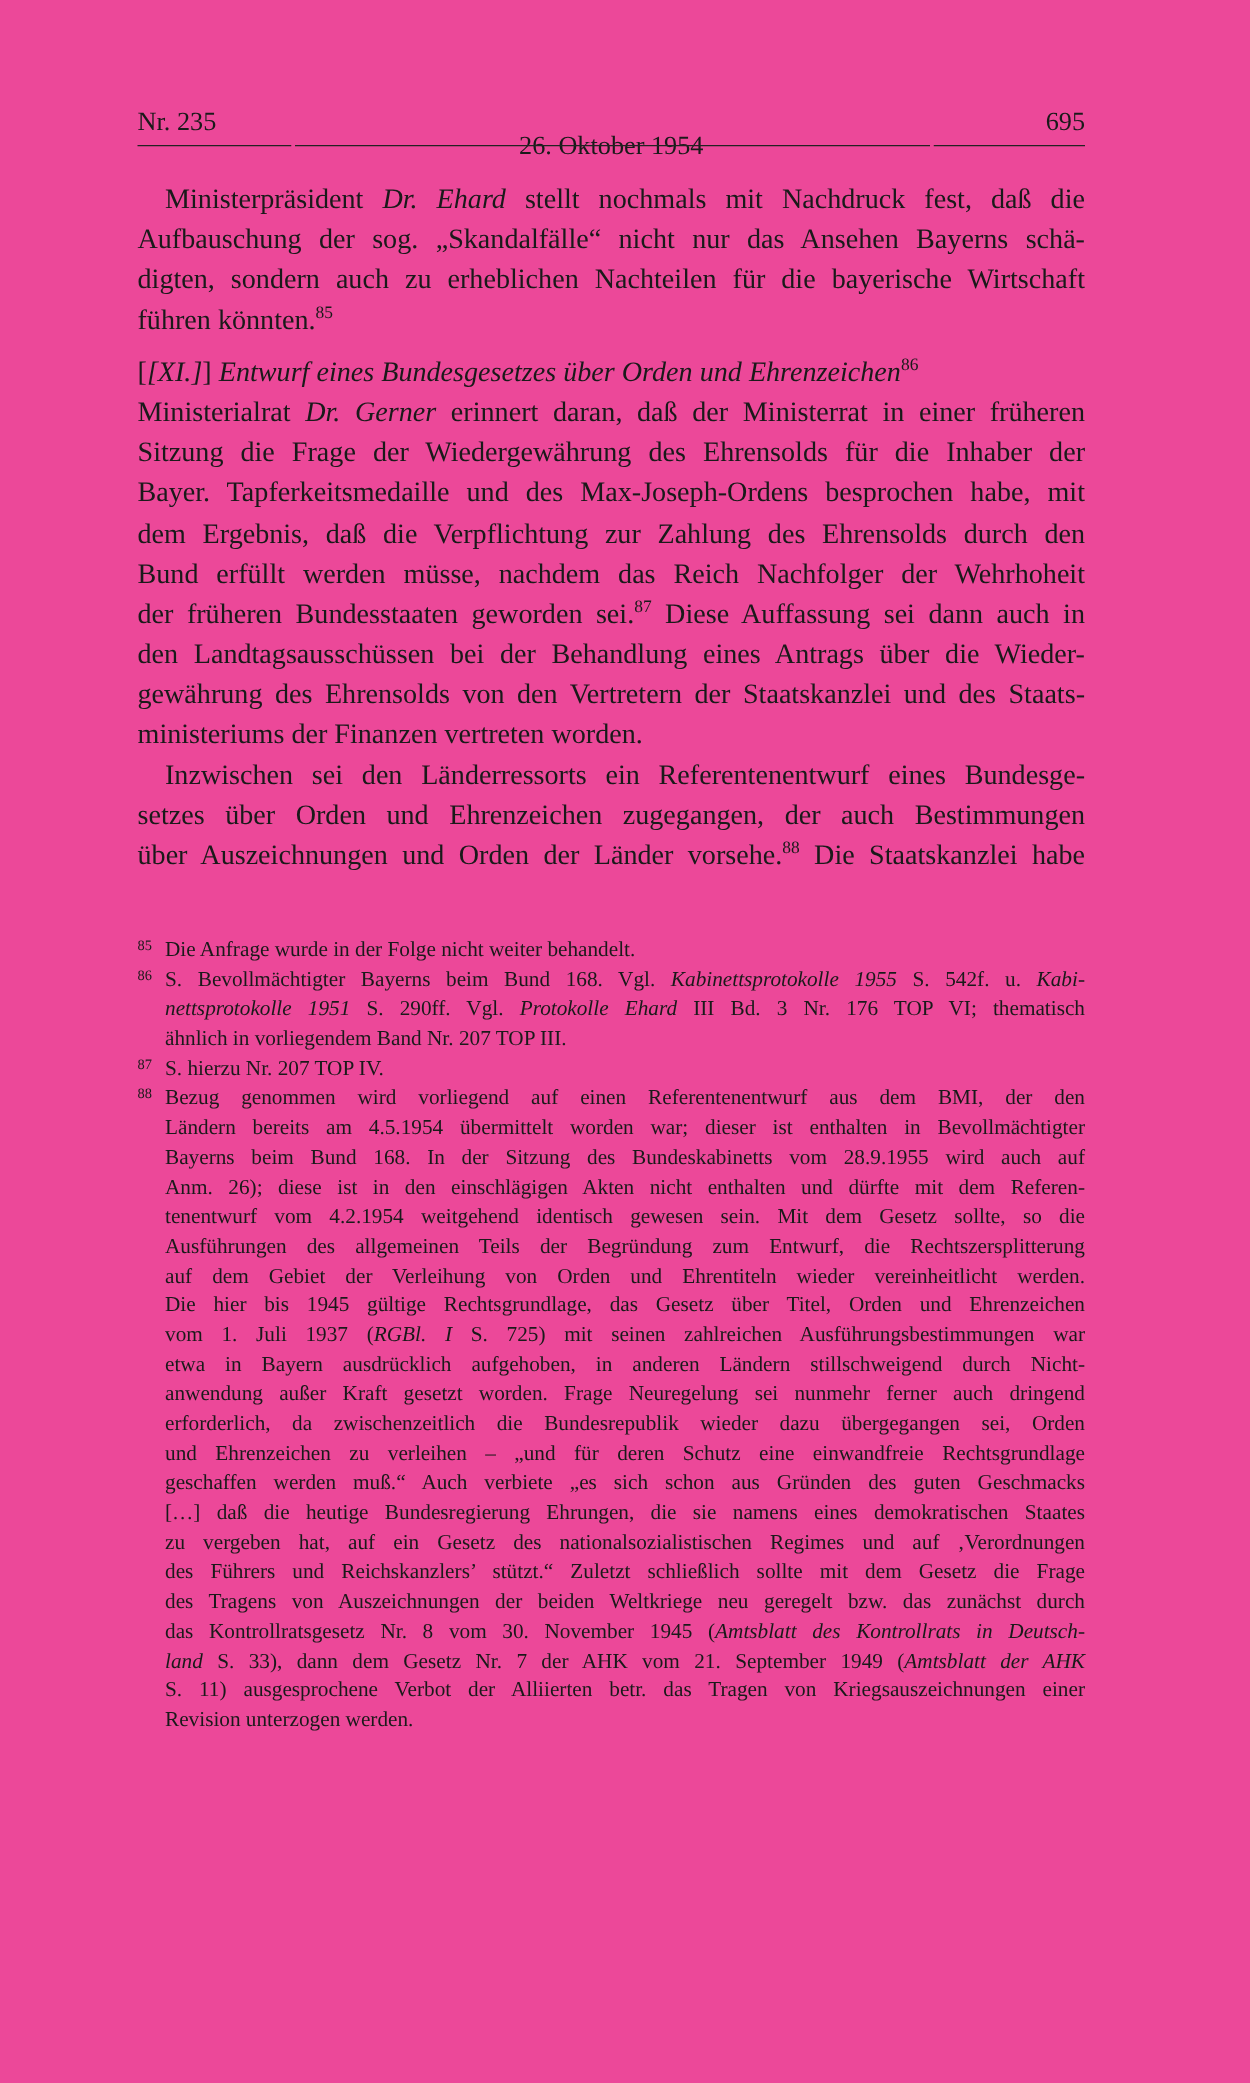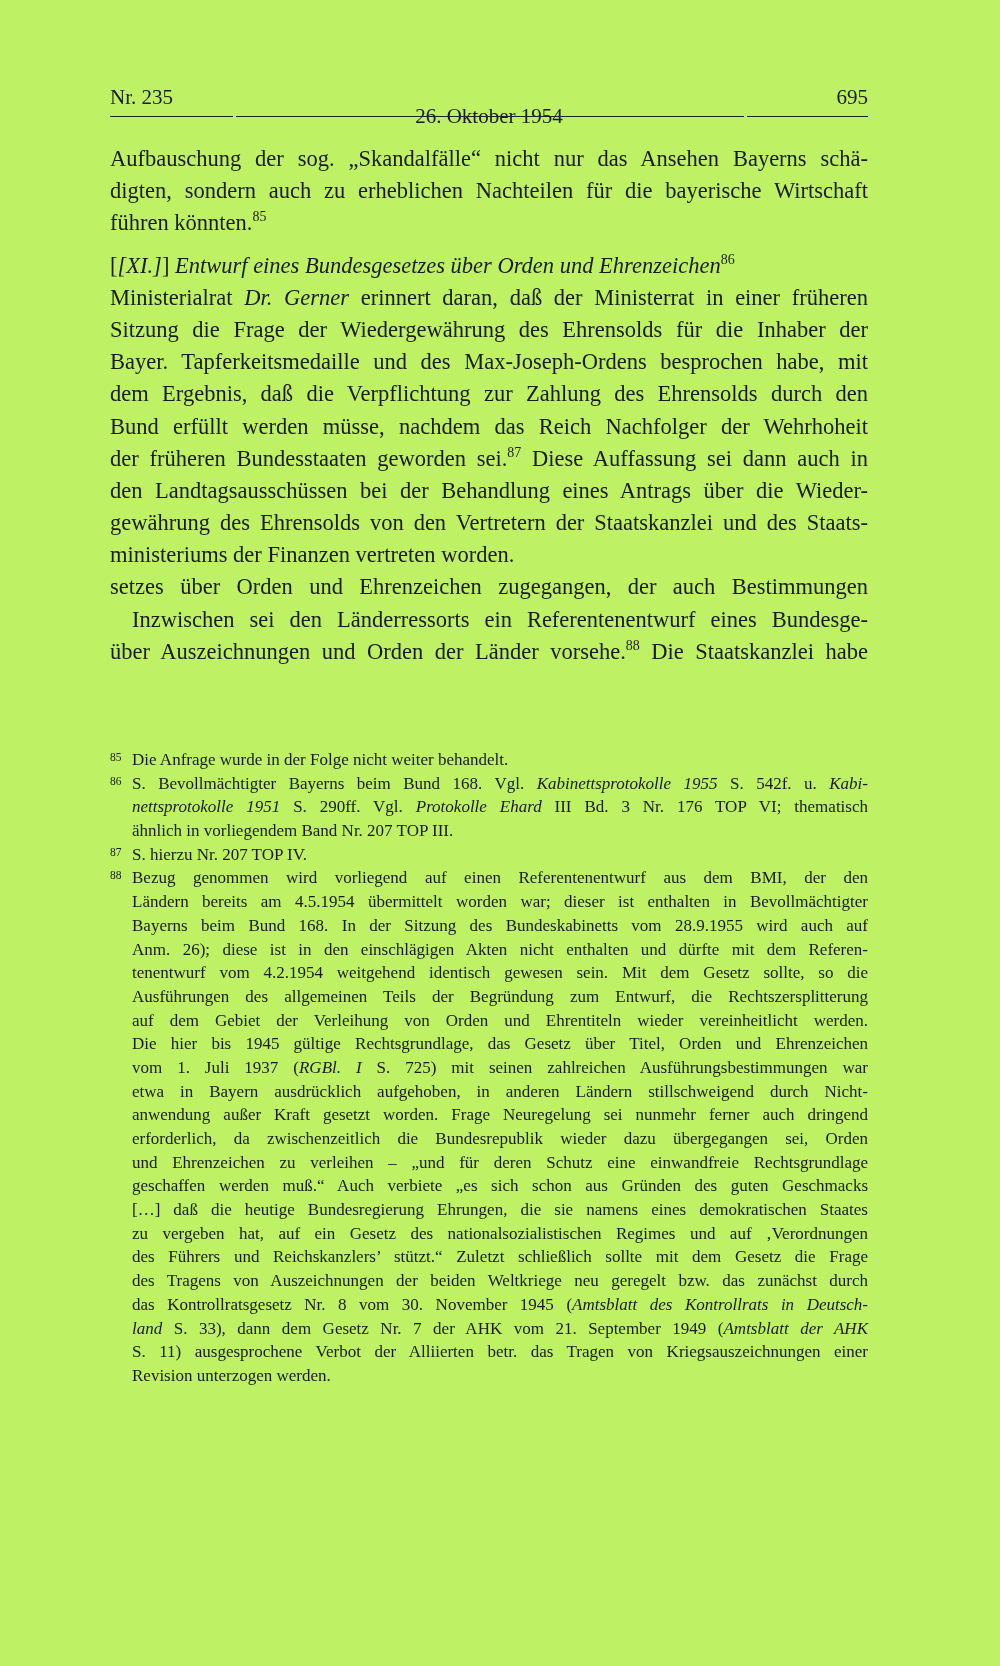--- a/index.html
+++ b/index.html
@@ -1,19 +1,19 @@
 <!DOCTYPE html>
 <html><head>
   <meta charset="utf-8">
   <style>
     html, body { margin: 0; padding: 0; background: #ffffff; }
     body { width: 1000px; height: 1666px; position: relative; overflow: hidden; }
     .page {
       position: absolute; left: 0; top: 0; width: 1000px; height: 1666px;
-      background: #bef264; color: #1a1a1a;
+      background: #ec4899; color: #1a1a1a;
       font-family: "Liberation Serif", "DejaVu Serif", serif;
     }
     .header {
       position: absolute; left: 110px; top: 84px; width: 758px; height: 30px;
       font-size: 21px; line-height: 26px;
     }
     .header .nr { position: absolute; left: 0; top: 0; }
     .header .date { position: absolute; left: 0; width: 758px; top: 0; text-align: center; margin-top: 19px; }
     .header .pg { position: absolute; right: 0; top: 0; }
     .header-rule {
@@ -55,20 +55,21 @@
     <span class="nr">Nr. 235</span>
     <span class="date">26. Oktober 1954</span>
     <span class="pg">695</span>
     <div class="header-rule rule-left"></div>
     <div class="header-rule rule-mid"></div>
     <div class="header-rule rule-right"></div>
   </div>
 
   <div class="body-text">
     <div>
+      <span class="line indent"><span>Ministerpräsident </span><i>Dr. Ehard</i><span> stellt nochmals mit Nachdruck fest, daß die</span></span>
       <span class="line">Aufbauschung der sog. „Skandalfälle“ nicht nur das Ansehen Bayerns schä-</span>
       <span class="line">digten, sondern auch zu erheblichen Nachteilen für die bayerische Wirtschaft</span>
       <span class="line last"><span>führen könnten.</span><sup>85</sup></span>
     </div>
 
     <div class="gap"></div>
 
     <span class="hd"><span>[<i>[XI.]</i>]</span> <i>Entwurf eines Bundesgesetzes über Orden und Ehrenzeichen</i><sup>86</sup></span>
 
     <div>
@@ -77,22 +78,22 @@
       <span class="line">Bayer. Tapferkeitsmedaille und des Max-Joseph-Ordens besprochen habe, mit</span>
       <span class="line">dem Ergebnis, daß die Verpflichtung zur Zahlung des Ehrensolds durch den</span>
       <span class="line">Bund erfüllt werden müsse, nachdem das Reich Nachfolger der Wehrhoheit</span>
       <span class="line"><span>der früheren Bundesstaaten geworden sei.</span><sup>87</sup><span> Diese Auffassung sei dann auch in</span></span>
       <span class="line">den Landtagsausschüssen bei der Behandlung eines Antrags über die Wieder-</span>
       <span class="line">gewährung des Ehrensolds von den Vertretern der Staatskanzlei und des Staats-</span>
       <span class="line last">ministeriums der Finanzen vertreten worden.</span>
     </div>
 
     <div>
+      <span class="line indent">Inzwischen sei den Länderressorts ein Referentenentwurf eines Bundesge-</span>
       <span class="line">setzes über Orden und Ehrenzeichen zugegangen, der auch Bestimmungen</span>
-      <span class="line indent">Inzwischen sei den Länderressorts ein Referentenentwurf eines Bundesge-</span>
       <span class="line"><span>über Auszeichnungen und Orden der Länder vorsehe.</span><sup>88</sup><span> Die Staatskanzlei habe</span></span>
     </div>
   </div>
 
   <div class="footnotes">
     <div class="fn">
       <span class="fn-num">85</span>
       <span class="fline last">Die Anfrage wurde in der Folge nicht weiter behandelt.</span>
     </div>
 

